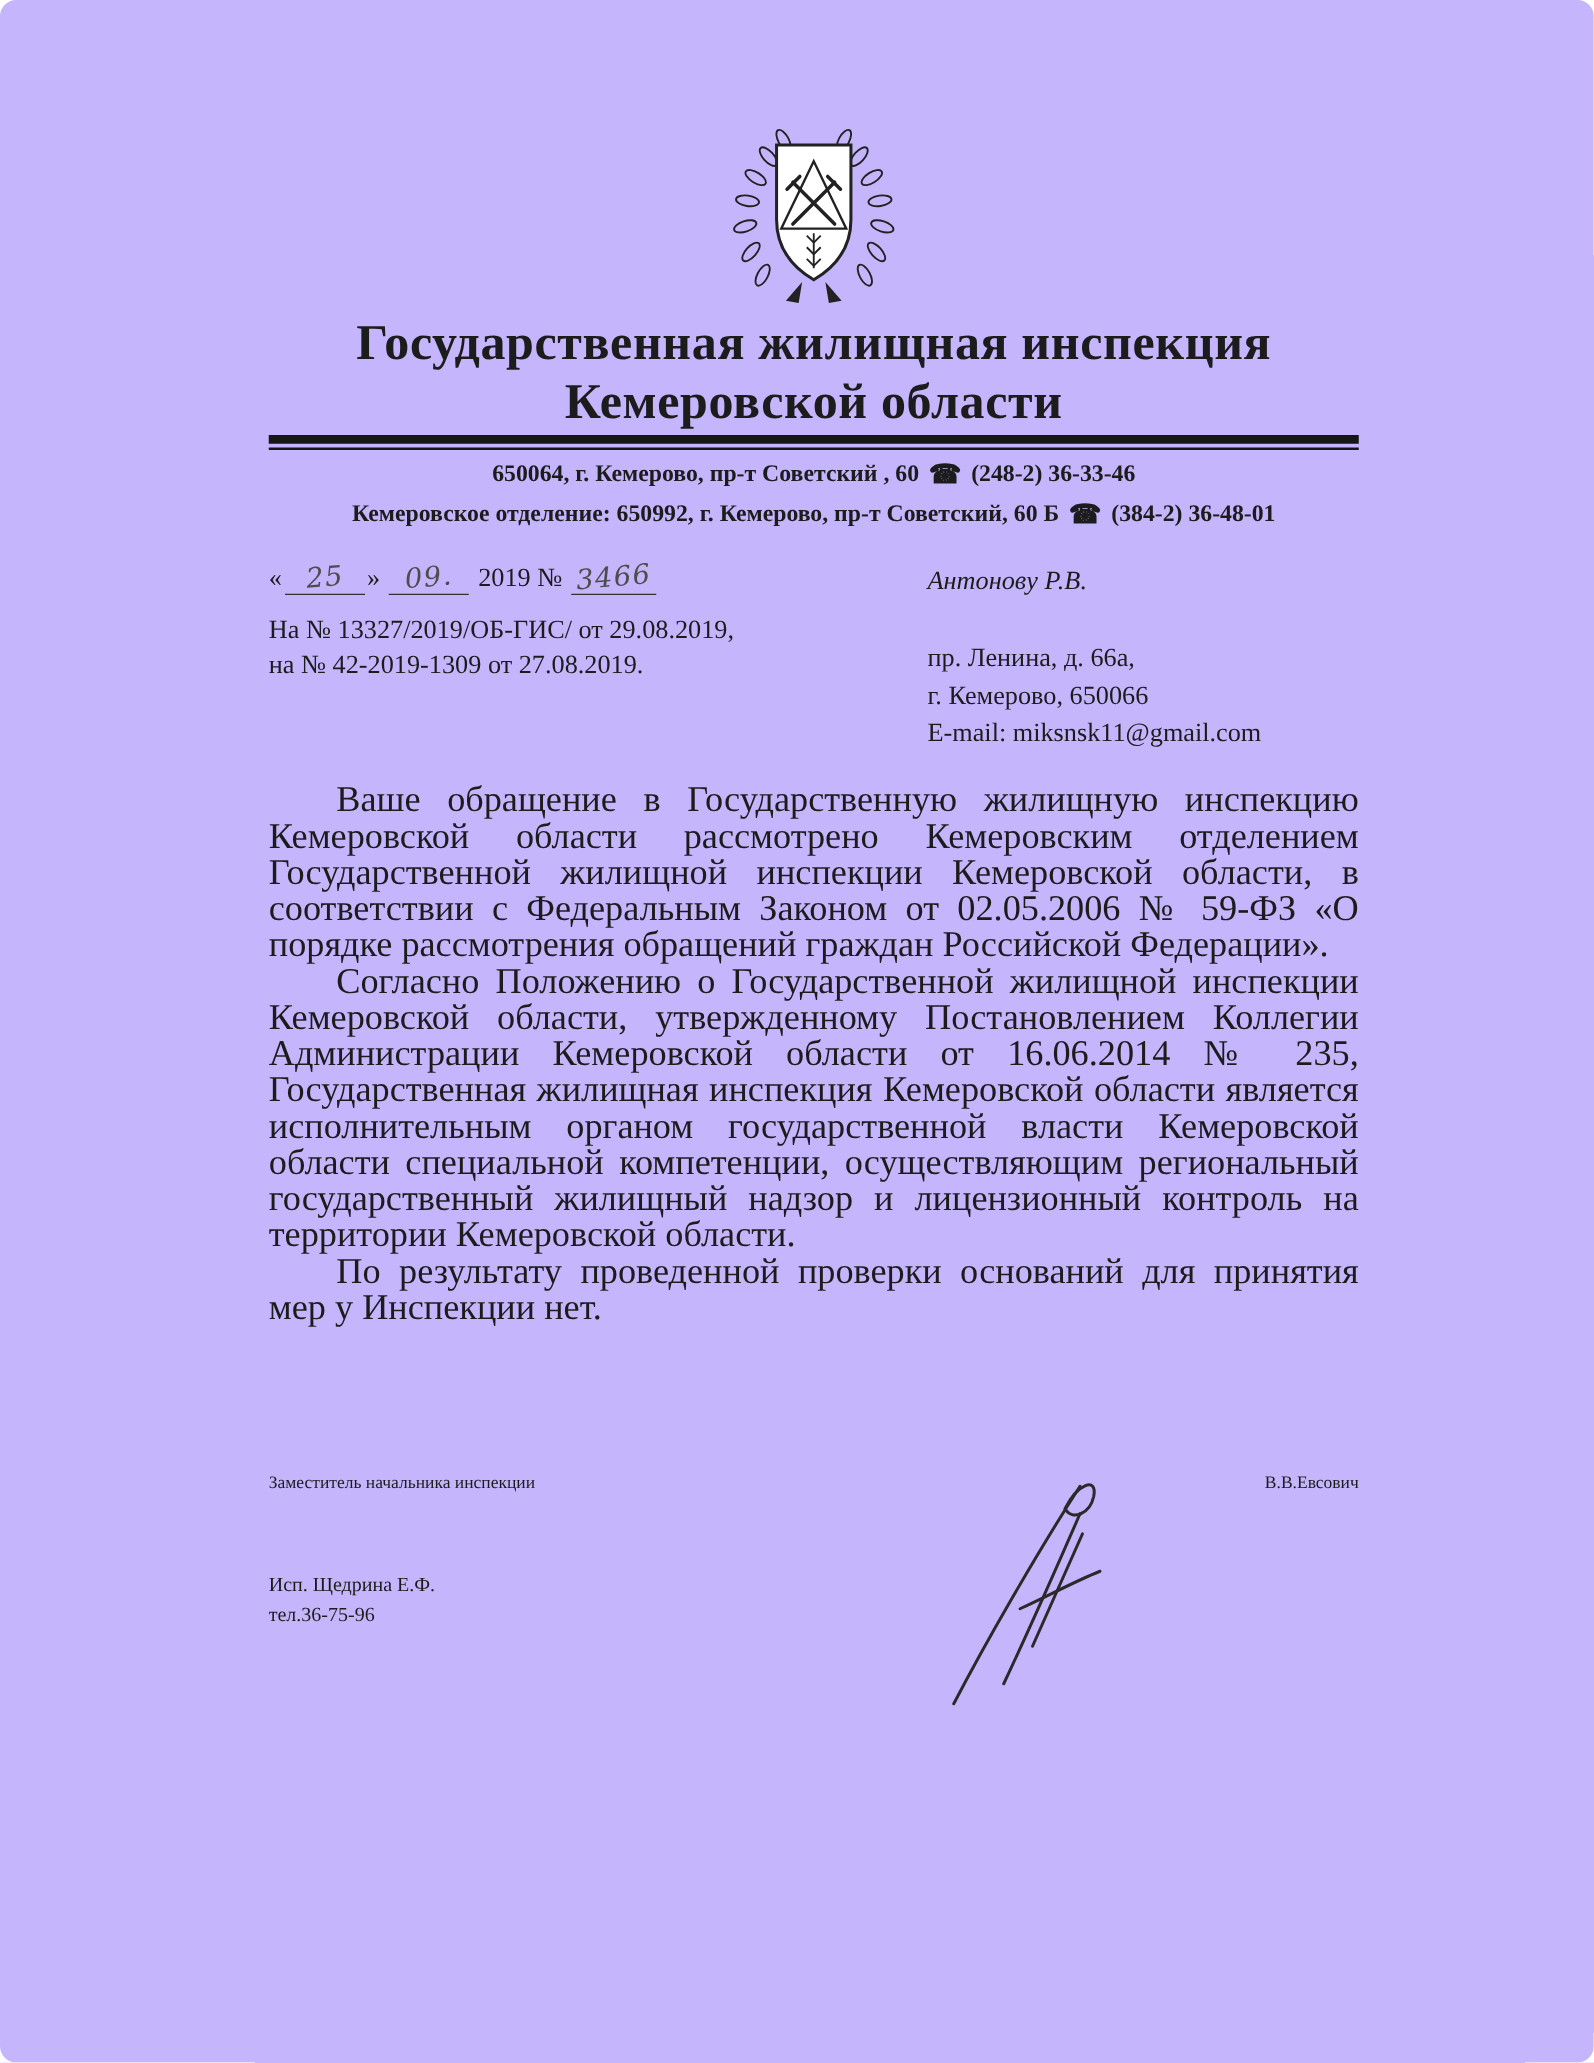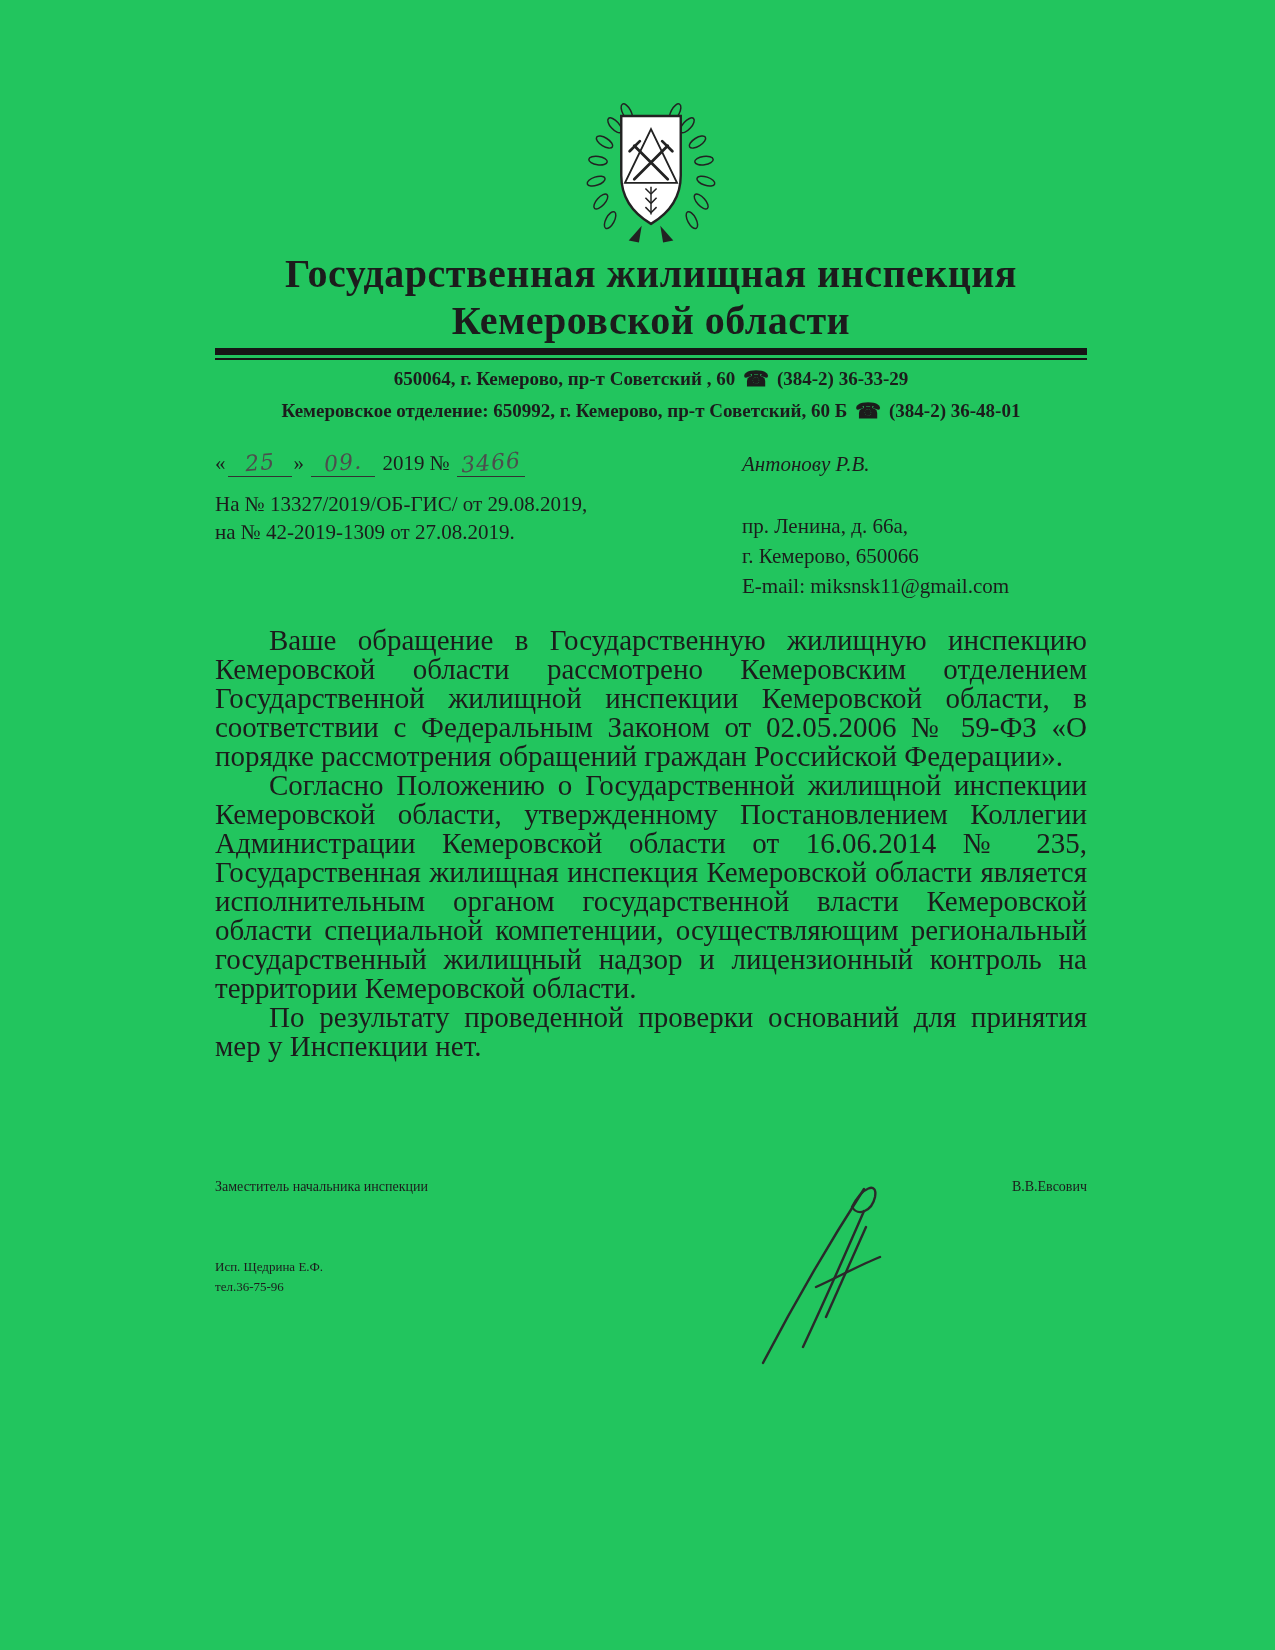--- a/index.html
+++ b/index.html
@@ -1,23 +1,24 @@
 <!DOCTYPE html>
 <html><head>
 <meta charset="utf-8">
 <style>
   html, body { margin: 0; padding: 0; background: #ffffff; }
   .page {
     position: relative;
     width: 1275px;
     height: 1650px;
-    background: #22c55e;
+    background: #c4b5fd;
     font-family: "Liberation Serif", serif;
     color: #1c1c1c;
     overflow: hidden;
+    border-radius: 13px;
   }
   .content {
     position: absolute;
     left: 215px;
     top: 0;
     width: 872px;
   }
   .emblem { margin: 90px auto 2px auto; width: 160px; text-align: center; }
   .emblem svg { width: 150px; height: 158px; display: block; margin: 0 auto; }
 
@@ -83,21 +84,21 @@
   }
   .body-text p { margin: 0; text-indent: 54px; }
 
   .sig-row {
     display: flex;
     justify-content: space-between;
     margin-top: 118px;
     font-size: 14px;
   }
 
-  .footer { margin-top: 62px; font-size: 13px; line-height: 1.55; }
+  .footer { margin-top: 62px; font-size: 16px; line-height: 1.55; }
 
   .signature-scrawl {
     position: absolute;
     left: 748px;
     top: 1165px;
     width: 170px;
     height: 205px;
   }
 </style>
 </head>
@@ -151,21 +152,21 @@
     <div class="org-title">
       <div>Государственная жилищная инспекция</div>
       <div>Кемеровской области</div>
     </div>
 
     <div class="rules"></div>
 
     <div class="addr">
       <span>650064, г. Кемерово, пр-т Советский , 60</span>
       <span class="phone-ic">☎</span>
-      <span>(384-2) 36-33-29</span>
+      <span>(248-2) 36-33-46</span>
     </div>
     <div class="addr">
       <span>Кемеровское отделение: 650992, г. Кемерово, пр-т Советский, 60 Б</span>
       <span class="phone-ic">☎</span>
       <span>(384-2) 36-48-01</span>
     </div>
 
     <div class="ref-row">
       <div class="ref-left">
         <div class="date-line">

